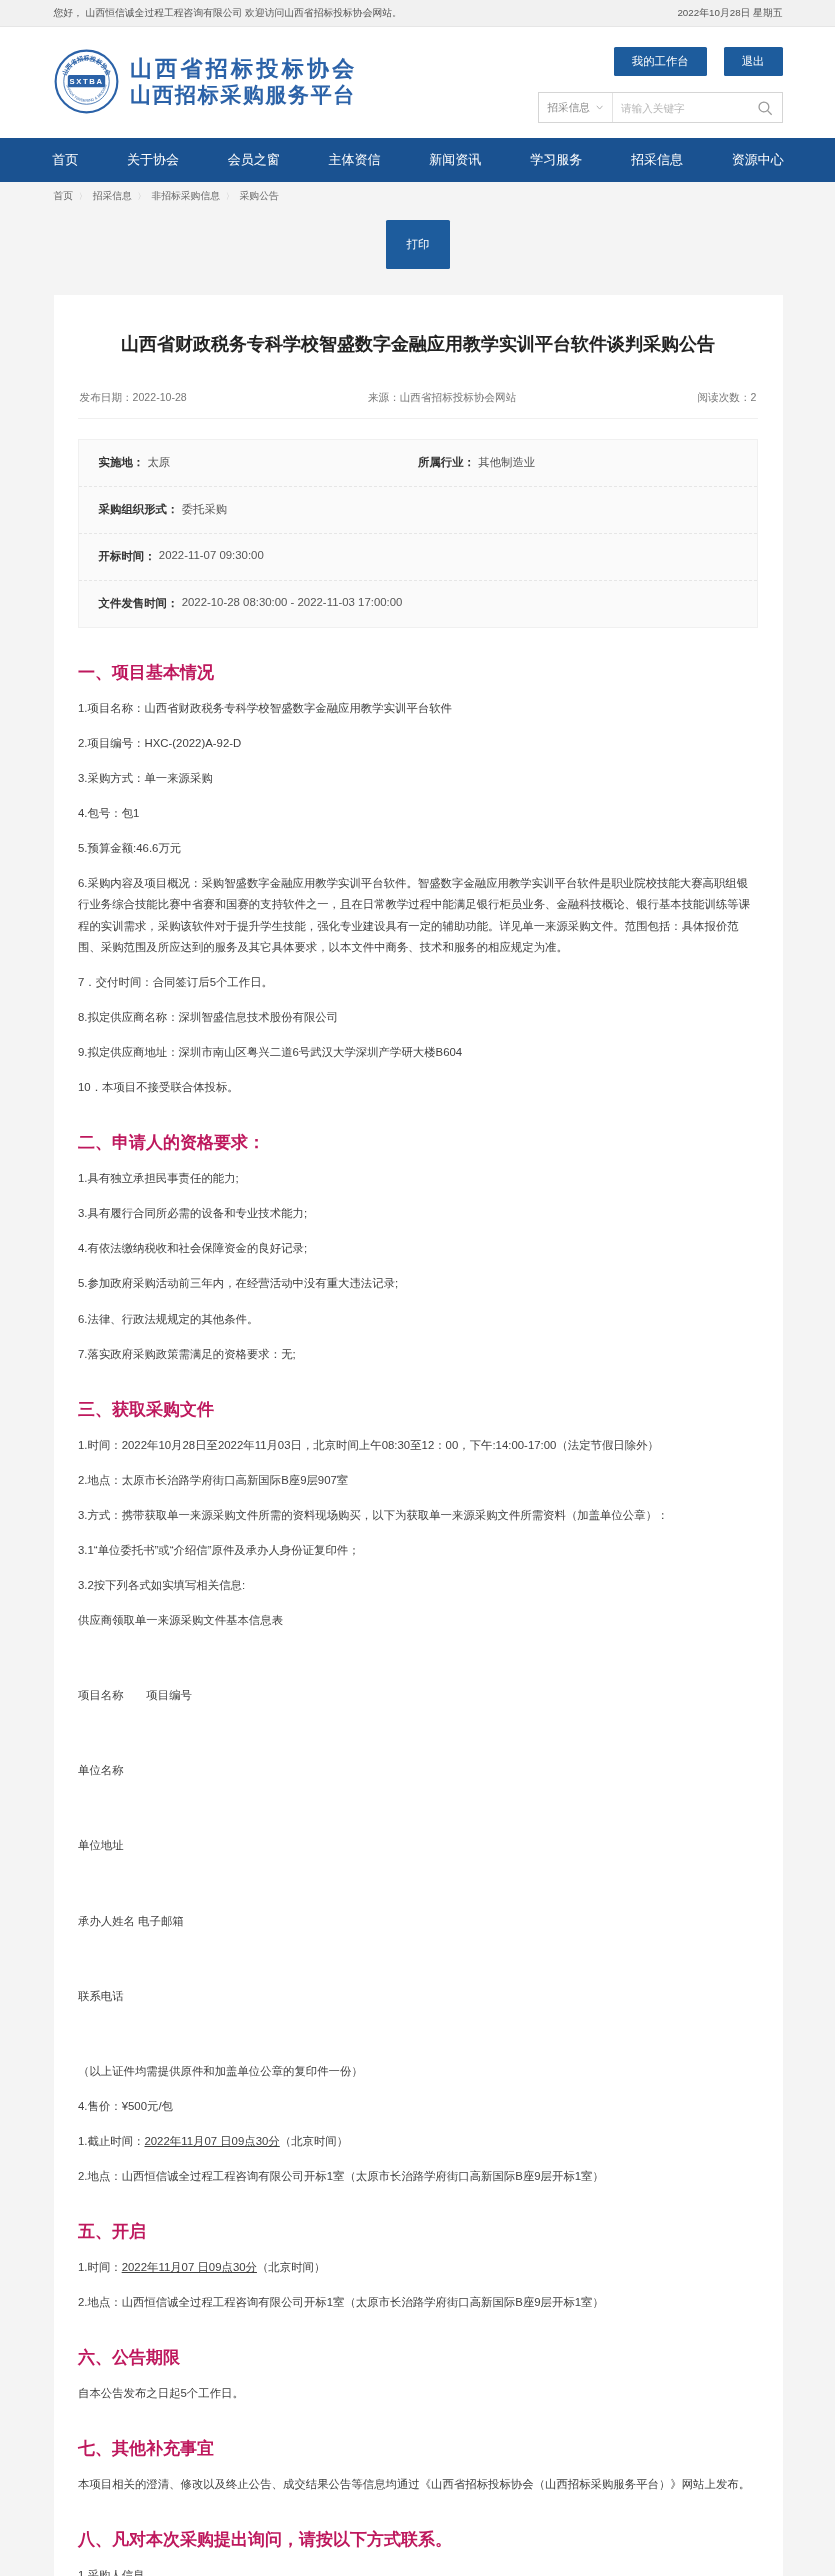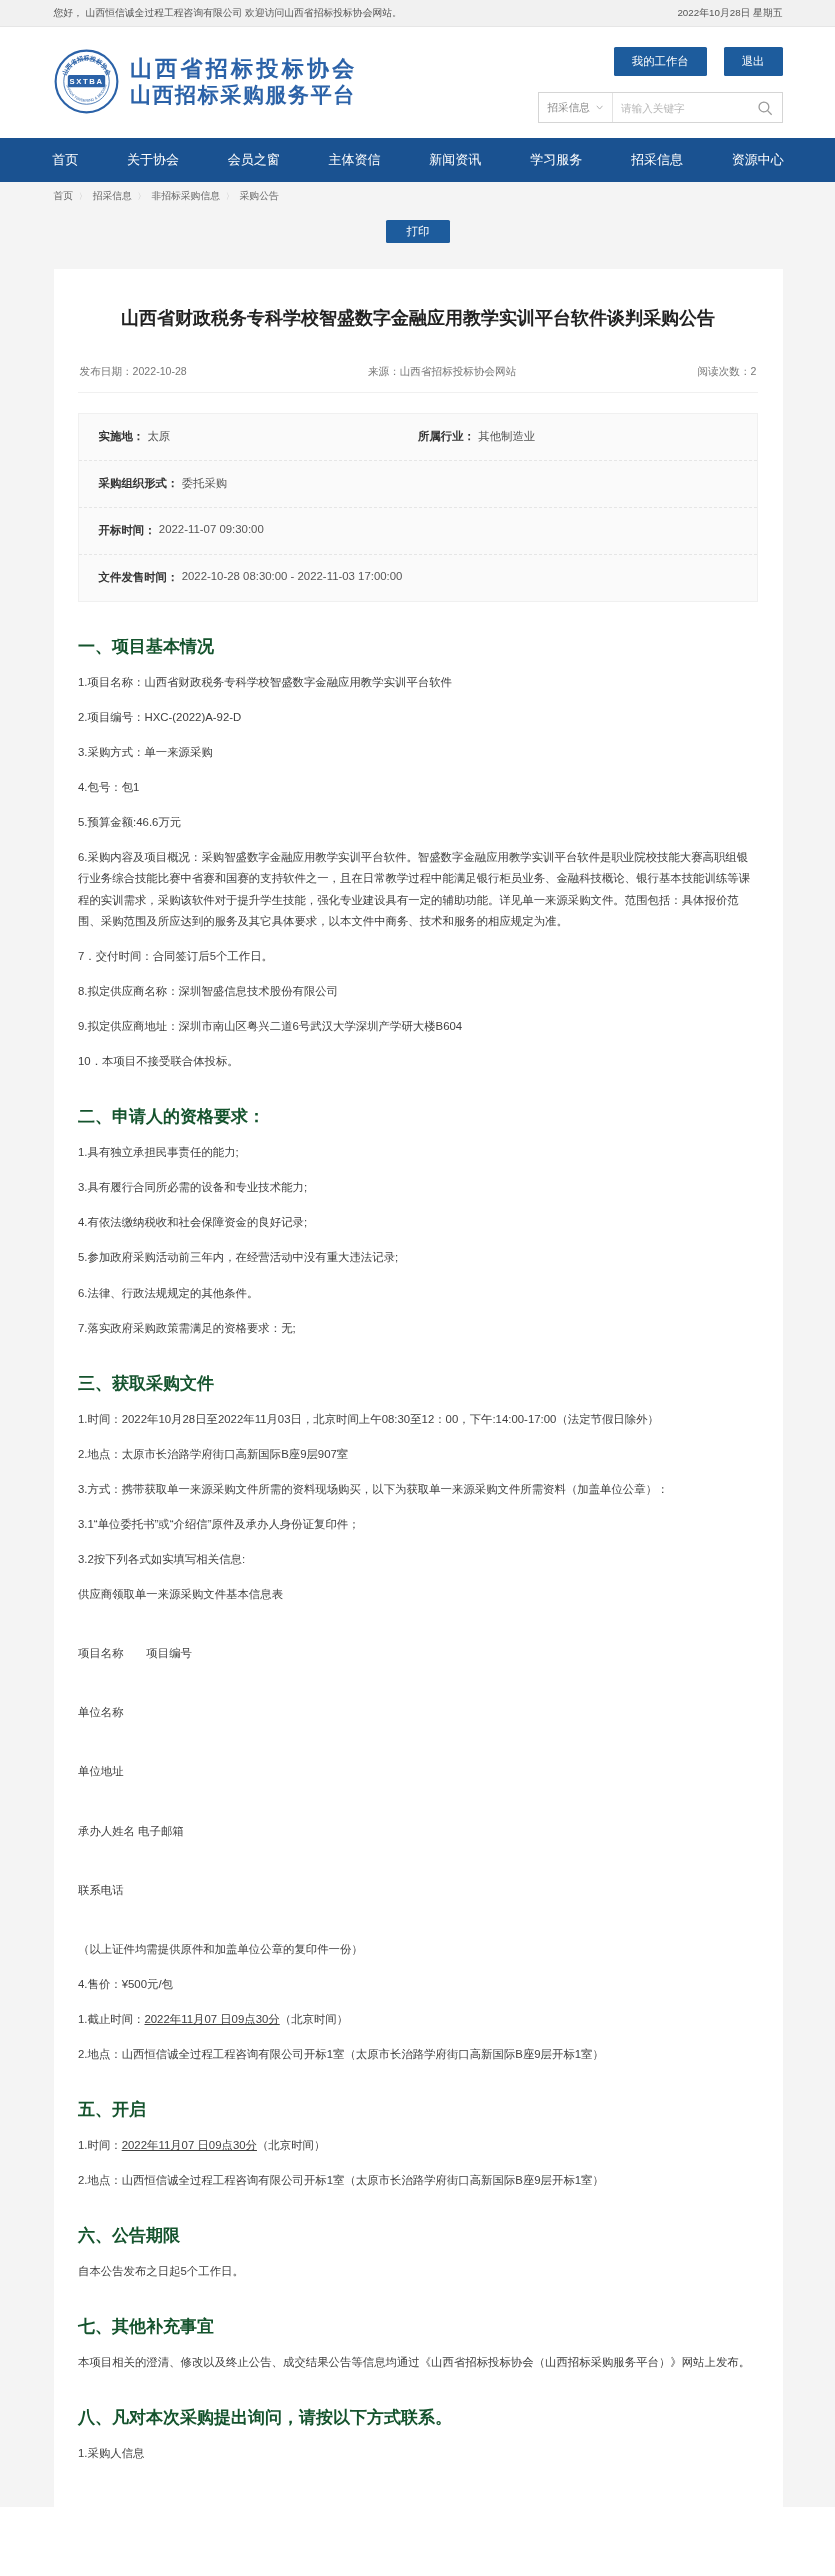--- a/index.html
+++ b/index.html
@@ -31,35 +31,35 @@
   
   .nav { background:#1a5291; }
   .nav-inner { width:751px; margin:0 auto; display:flex; justify-content:space-between; }
   .nav-item { color:#fff; font-size:13px; padding:13px 9.8px; cursor:pointer; }
   
   .page-bg { background:#f4f4f4; }
   .breadcrumb { width:729px; margin:0 auto; font-size:9.8px; color:#666; display:flex; align-items:center; padding:8.2px 0 4.9px; }
   .crumb { cursor:pointer; }
   .crumb + .crumb::before { content:"〉"; color:#c0c0c0; margin:0 5.7px; font-size:8.2px; }
   .print-row { text-align:center; padding:11.4px 0 14.7px; }
-  .print-btn { background:#1d5c9d; color:#fff; font-size:11.4px; padding:4px 21px; border:none; cursor:pointer; border-radius:1.6px; }
+  .print-btn { background:#1d5c9d; color:#fff; font-size:11.4px; padding:17px 21px; border:none; cursor:pointer; border-radius:1.6px; }
   
   .card { width:729px; margin:0 auto 16.3px; background:#fff; }
   .main-card { padding:0 24.5px 28px; }
   .article-title { text-align:center; font-size:18px; font-weight:bold; color:#222; padding:36px 24.5px 21px; line-height:1.5; }
   .meta-row { display:flex; justify-content:space-between; font-size:10.6px; color:#777; padding:0 1.6px 13px; border-bottom:0.8px solid #f0f0f0; }
   .info-box { background:#fafafa; border:0.8px solid #f0f0f0; margin-top:19.6px; }
   .info-row { padding:15.5px 19.6px; border-bottom:0.8px dashed #e6e6e6; font-size:11.4px; display:flex; }
   .info-row:last-child { border-bottom:none; }
   .info-pair { display:flex; width:50%; }
   .info-label { font-weight:bold; color:#333; white-space:nowrap; }
   .info-value { color:#555; margin-left:3.3px; }
-  .section-heading { font-size:17px; font-weight:bold; color:#14532d; margin:33px 0 6.5px; }
+  .section-heading { font-size:17px; font-weight:bold; color:#be185d; margin:33px 0 6.5px; }
   .para { font-size:11.4px; color:#404040; line-height:1.85; margin:14px 0; }
-  .para.form-row { margin:38px 0; }
+  .para.form-row { margin:54px 0; }
   .para .u { text-decoration:underline; }
 </style>
 </head>
 <body>
 
 <div class="topbar">
   <div class="topbar-inner">
     <span>您好， 山西恒信诚全过程工程咨询有限公司  欢迎访问山西省招标投标协会网站。</span>
     <span>2022年10月28日  星期五</span>
   </div>

